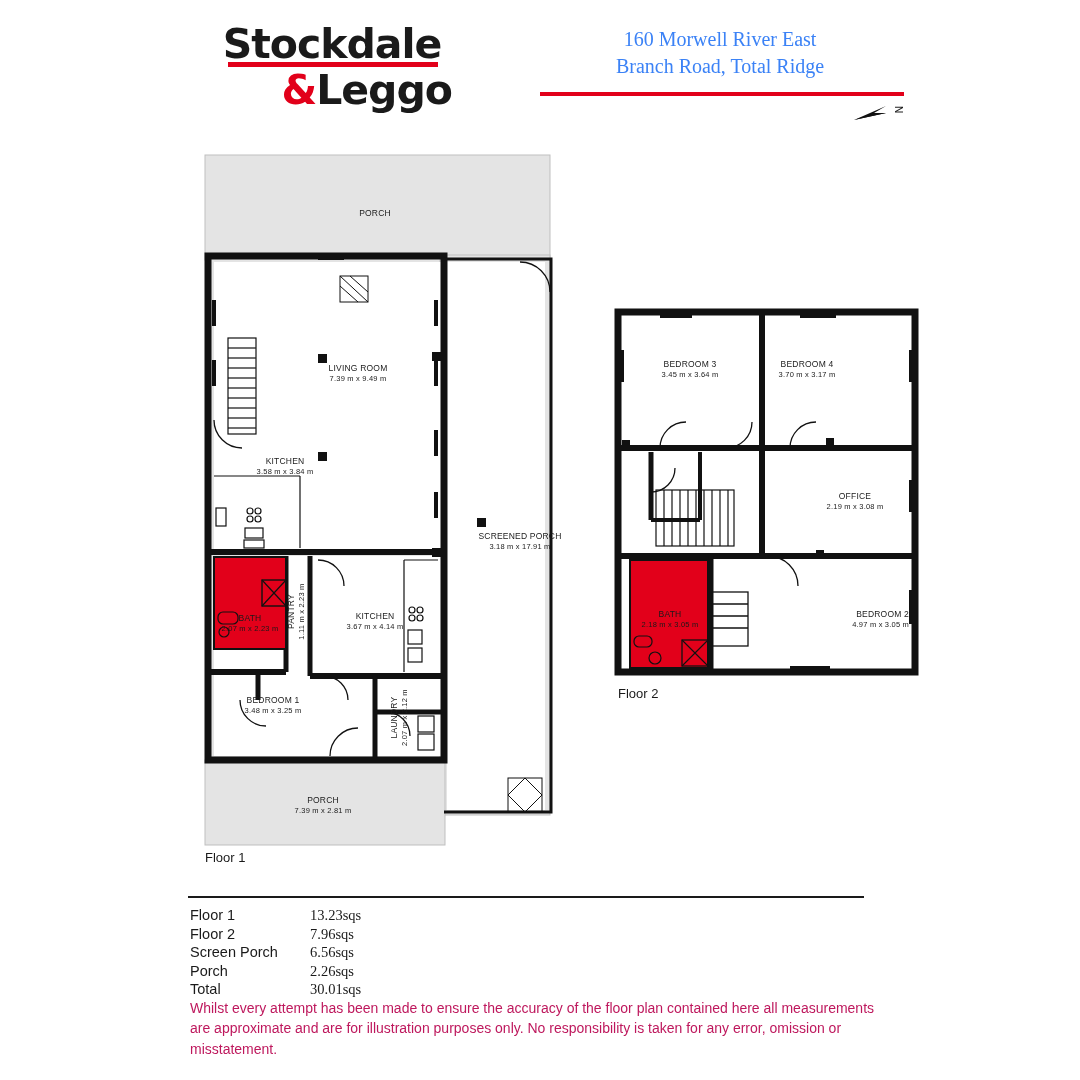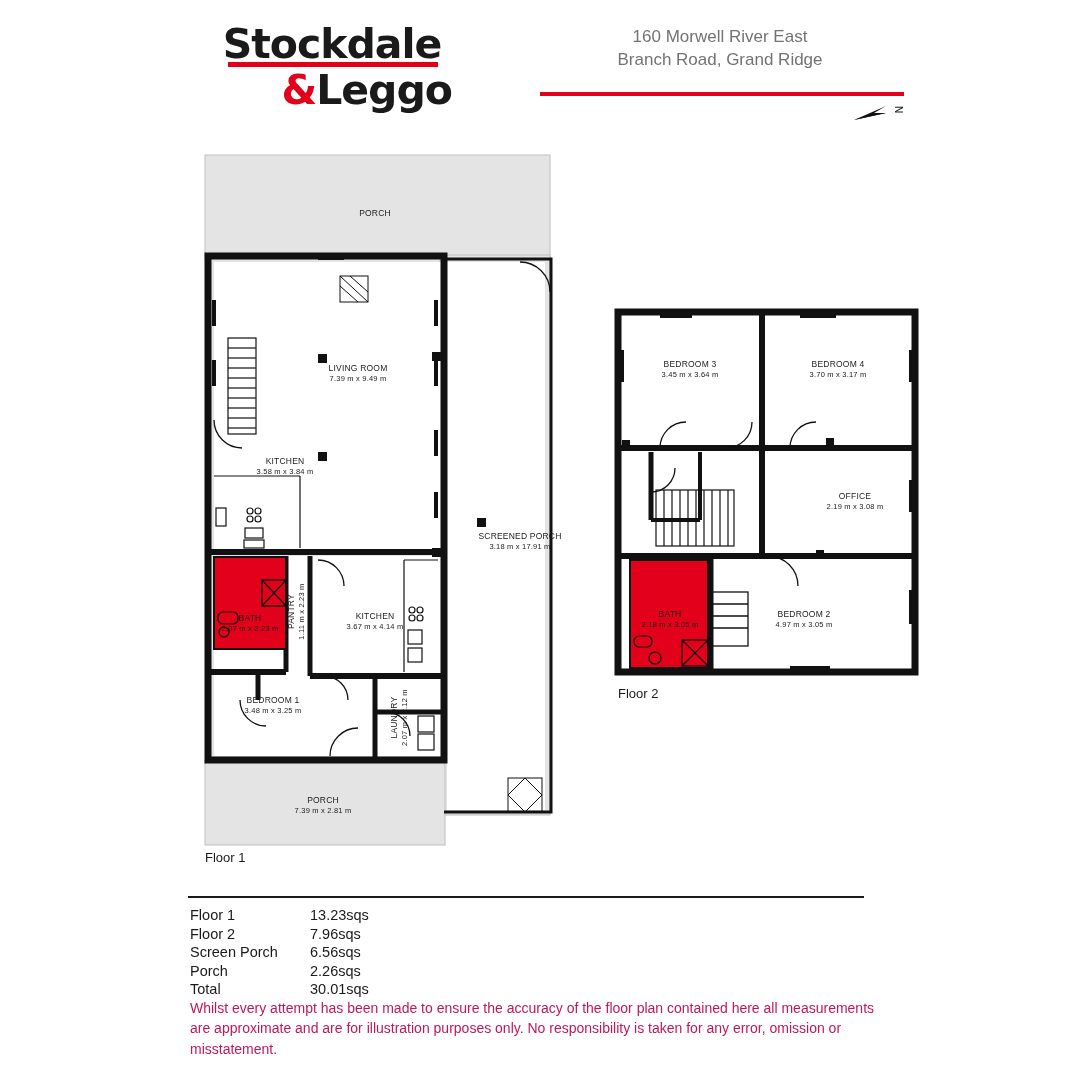--- a/index.html
+++ b/index.html
@@ -59,24 +59,24 @@
 
   
   .title-block {
     position: absolute;
     left: 520px;
     top: 26px;
     width: 400px;
     text-align: center;
   }
   .title-line {
-    font-size: 17px;
+    font-size: 20px;
     line-height: 1.35;
-    color: #737373;
-    font-family: Liberation Sans, sans-serif;
+    color: #3b82f6;
+    font-family: Liberation Serif, serif;
   }
   .title-rule {
     position: absolute;
     left: 540px;
     top: 92px;
     width: 364px;
     height: 4px;
     background: #e2001a;
   }
 
@@ -143,21 +143,21 @@
   .areas {
     position: absolute;
     left: 190px;
     top: 906px;
     width: 420px;
     font-size: 14.5px;
     line-height: 1.28;
   }
   .area-row { display: flex; }
   .area-label { width: 120px; }
-  .area-value { width: 120px; }
+  .area-value { width: 120px; font-family: Liberation Serif, serif; }
   .disclaimer {
     position: absolute;
     left: 190px;
     top: 998px;
     width: 700px;
     font-size: 14px;
     line-height: 1.45;
     color: #be185d;
   }
 </style>
@@ -167,21 +167,21 @@
 <div class="page">
 
   <div class="brand">
     <div class="brand-line1">Stockdale</div>
     <div class="brand-line2"><span class="brand-amp">&amp;</span><span>Leggo</span></div>
   </div>
   <div class="brand-rule"></div>
 
   <div class="title-block">
     <div class="title-line">160 Morwell River East</div>
-    <div class="title-line">Branch Road, Grand Ridge</div>
+    <div class="title-line">Branch Road, Total Ridge</div>
   </div>
   <div class="title-rule"></div>
 
   <div class="compass">
     <svg width="50" height="28" viewBox="0 0 50 28" xmlns="http://www.w3.org/2000/svg">
       <path d="M2 20 L34 6 L22 13 L34 13 Z" fill="#111"></path>
       <path d="M2 20 L22 13 L34 13 Z" fill="#111"></path>
     </svg>
     <span class="n-label">N</span>
   </div>
@@ -408,33 +408,33 @@
   </div>
   <div class="rlabel" style="left:268px; top:794px; width:110px;">
     <span class="nm">PORCH</span>
     <span class="dm">7.39 m x 2.81 m</span>
   </div>
 
   <div class="rlabel" style="left:625px; top:358px; width:130px;">
     <span class="nm">BEDROOM 3</span>
     <span class="dm">3.45 m x 3.64 m</span>
   </div>
-  <div class="rlabel" style="left:768px; top:358px; width:140px;">
+  <div class="rlabel" style="left:737px; top:358px; width:140px;">
     <span class="nm">BEDROOM 4</span>
     <span class="dm">3.70 m x 3.17 m</span>
   </div>
   <div class="rlabel" style="left:790px; top:490px; width:130px;">
     <span class="nm">OFFICE</span>
     <span class="dm">2.19 m x 3.08 m</span>
   </div>
   <div class="rlabel" style="left:615px; top:608px; width:110px;">
     <span class="nm">BATH</span>
     <span class="dm">2.18 m x 3.05 m</span>
   </div>
-  <div class="rlabel" style="left:714px; top:608px; width:180px;">
+  <div class="rlabel" style="left:729px; top:608px; width:180px;text-align:right;">
     <span class="nm">BEDROOM 2</span>
     <span class="dm">4.97 m x 3.05 m</span>
   </div>
 
   <div class="floor-caption" style="left:205px; top:850px;">Floor 1</div>
   <div class="floor-caption" style="left:618px; top:686px;">Floor 2</div>
 
   <div class="footer-rule"></div>
   <div class="areas">
     <div class="area-row">

